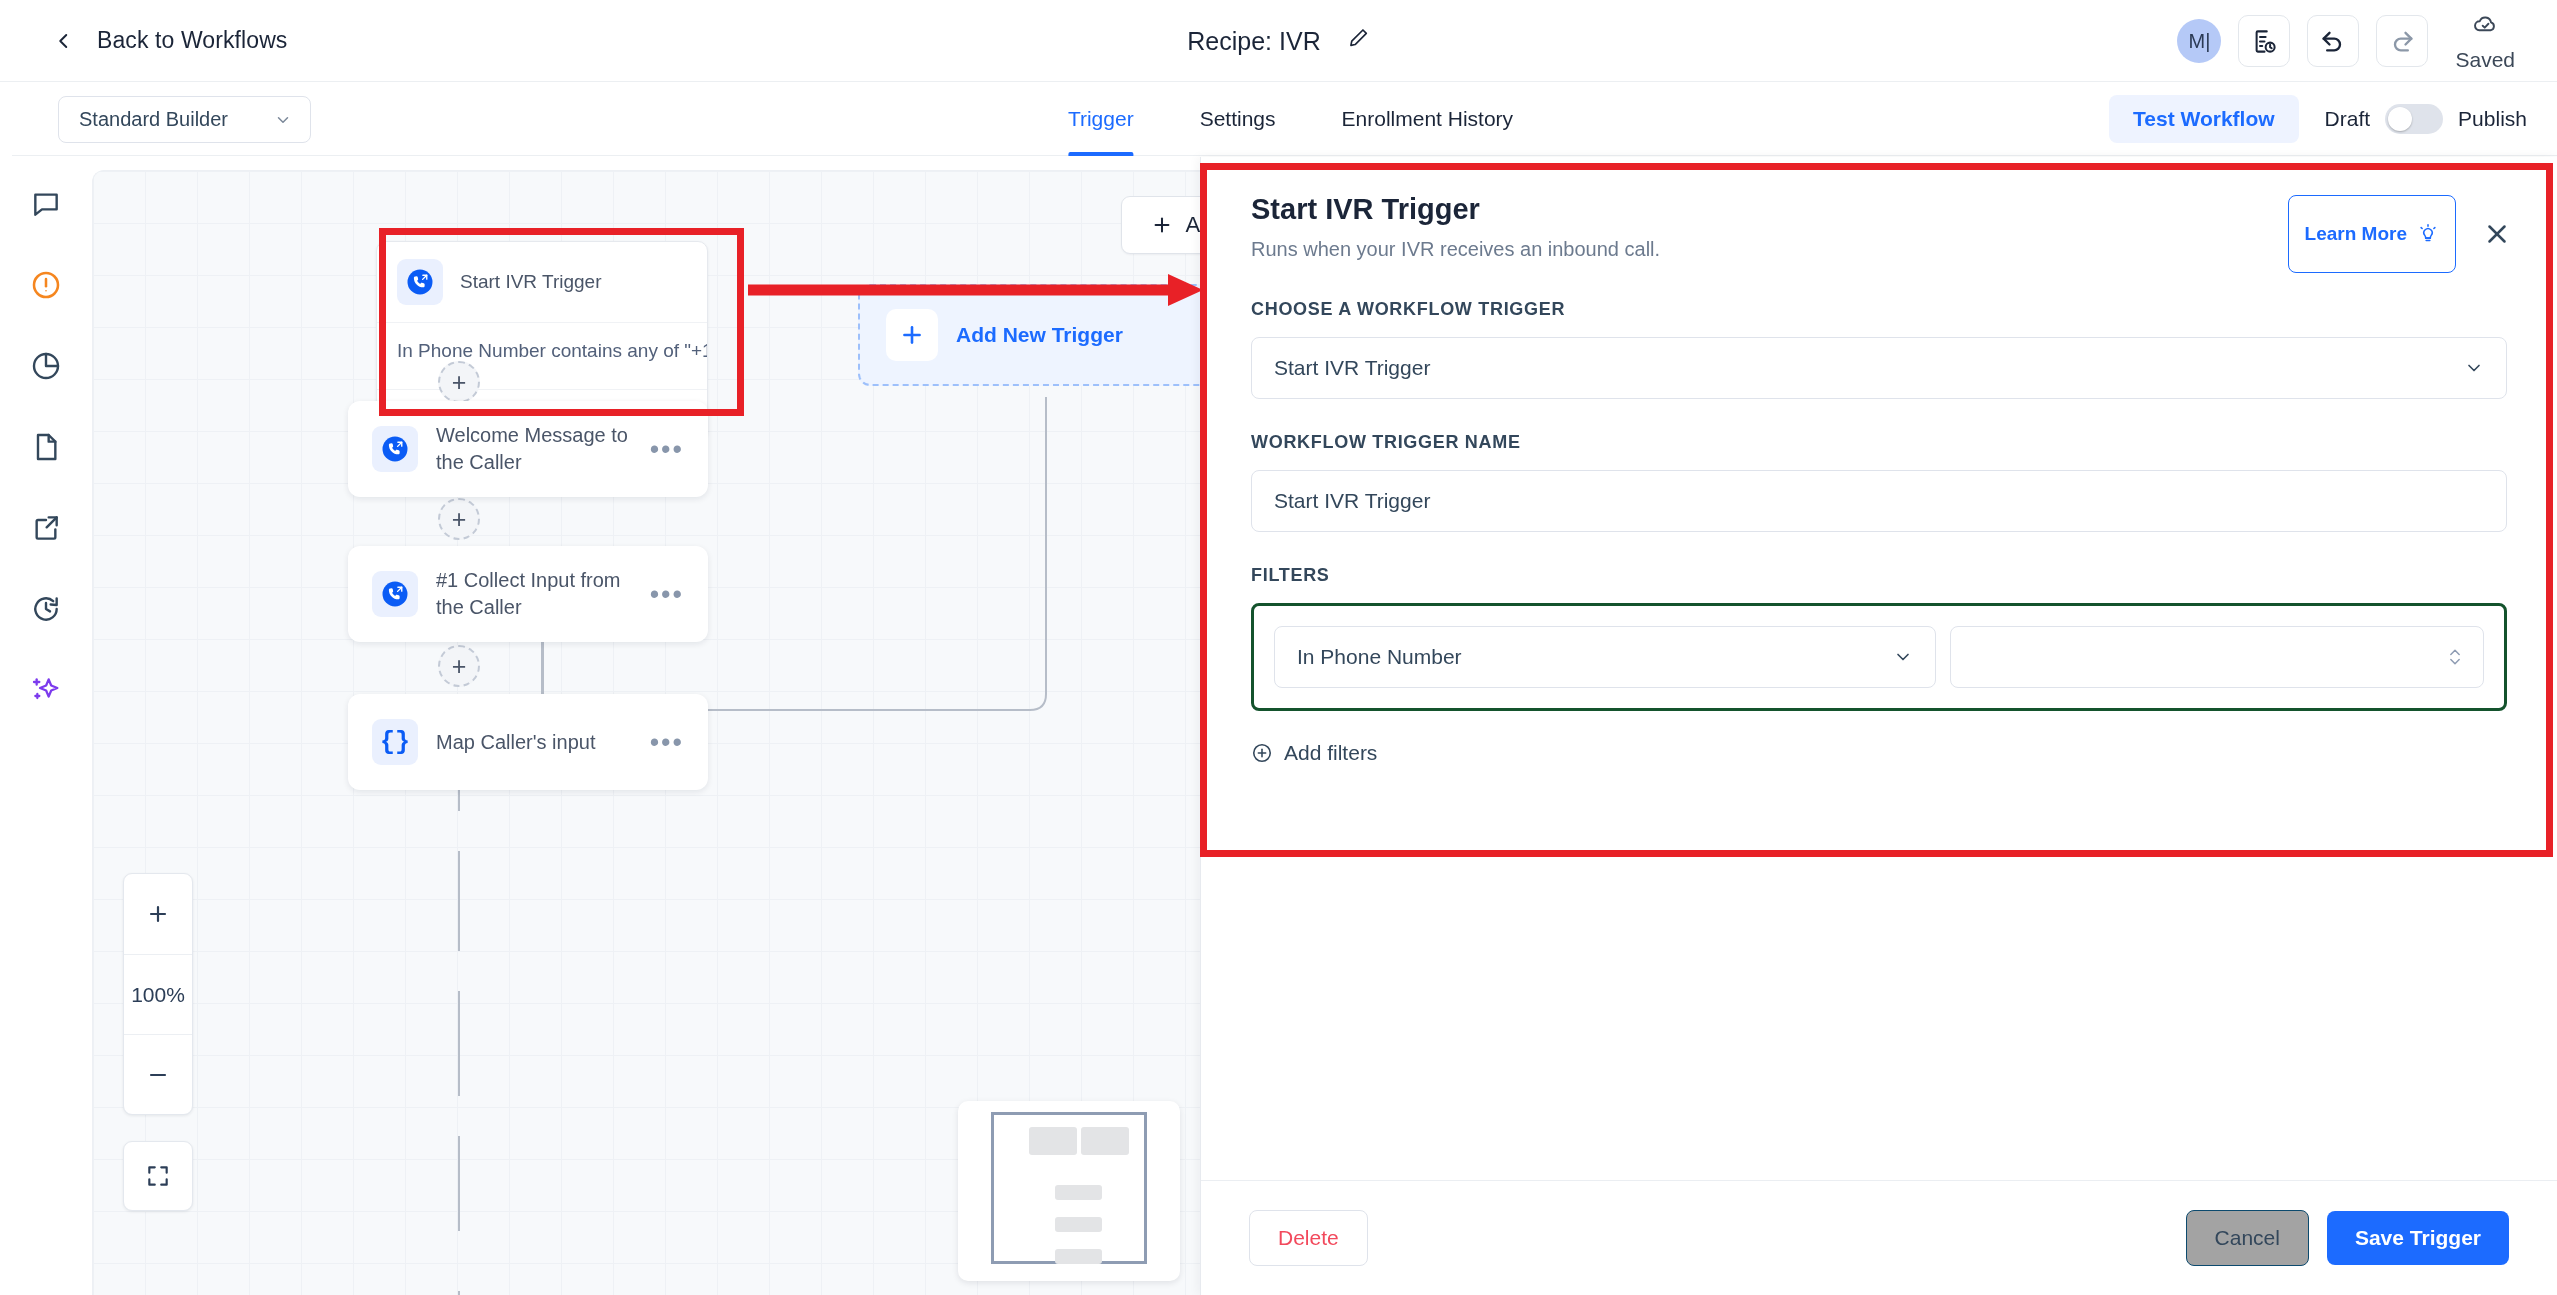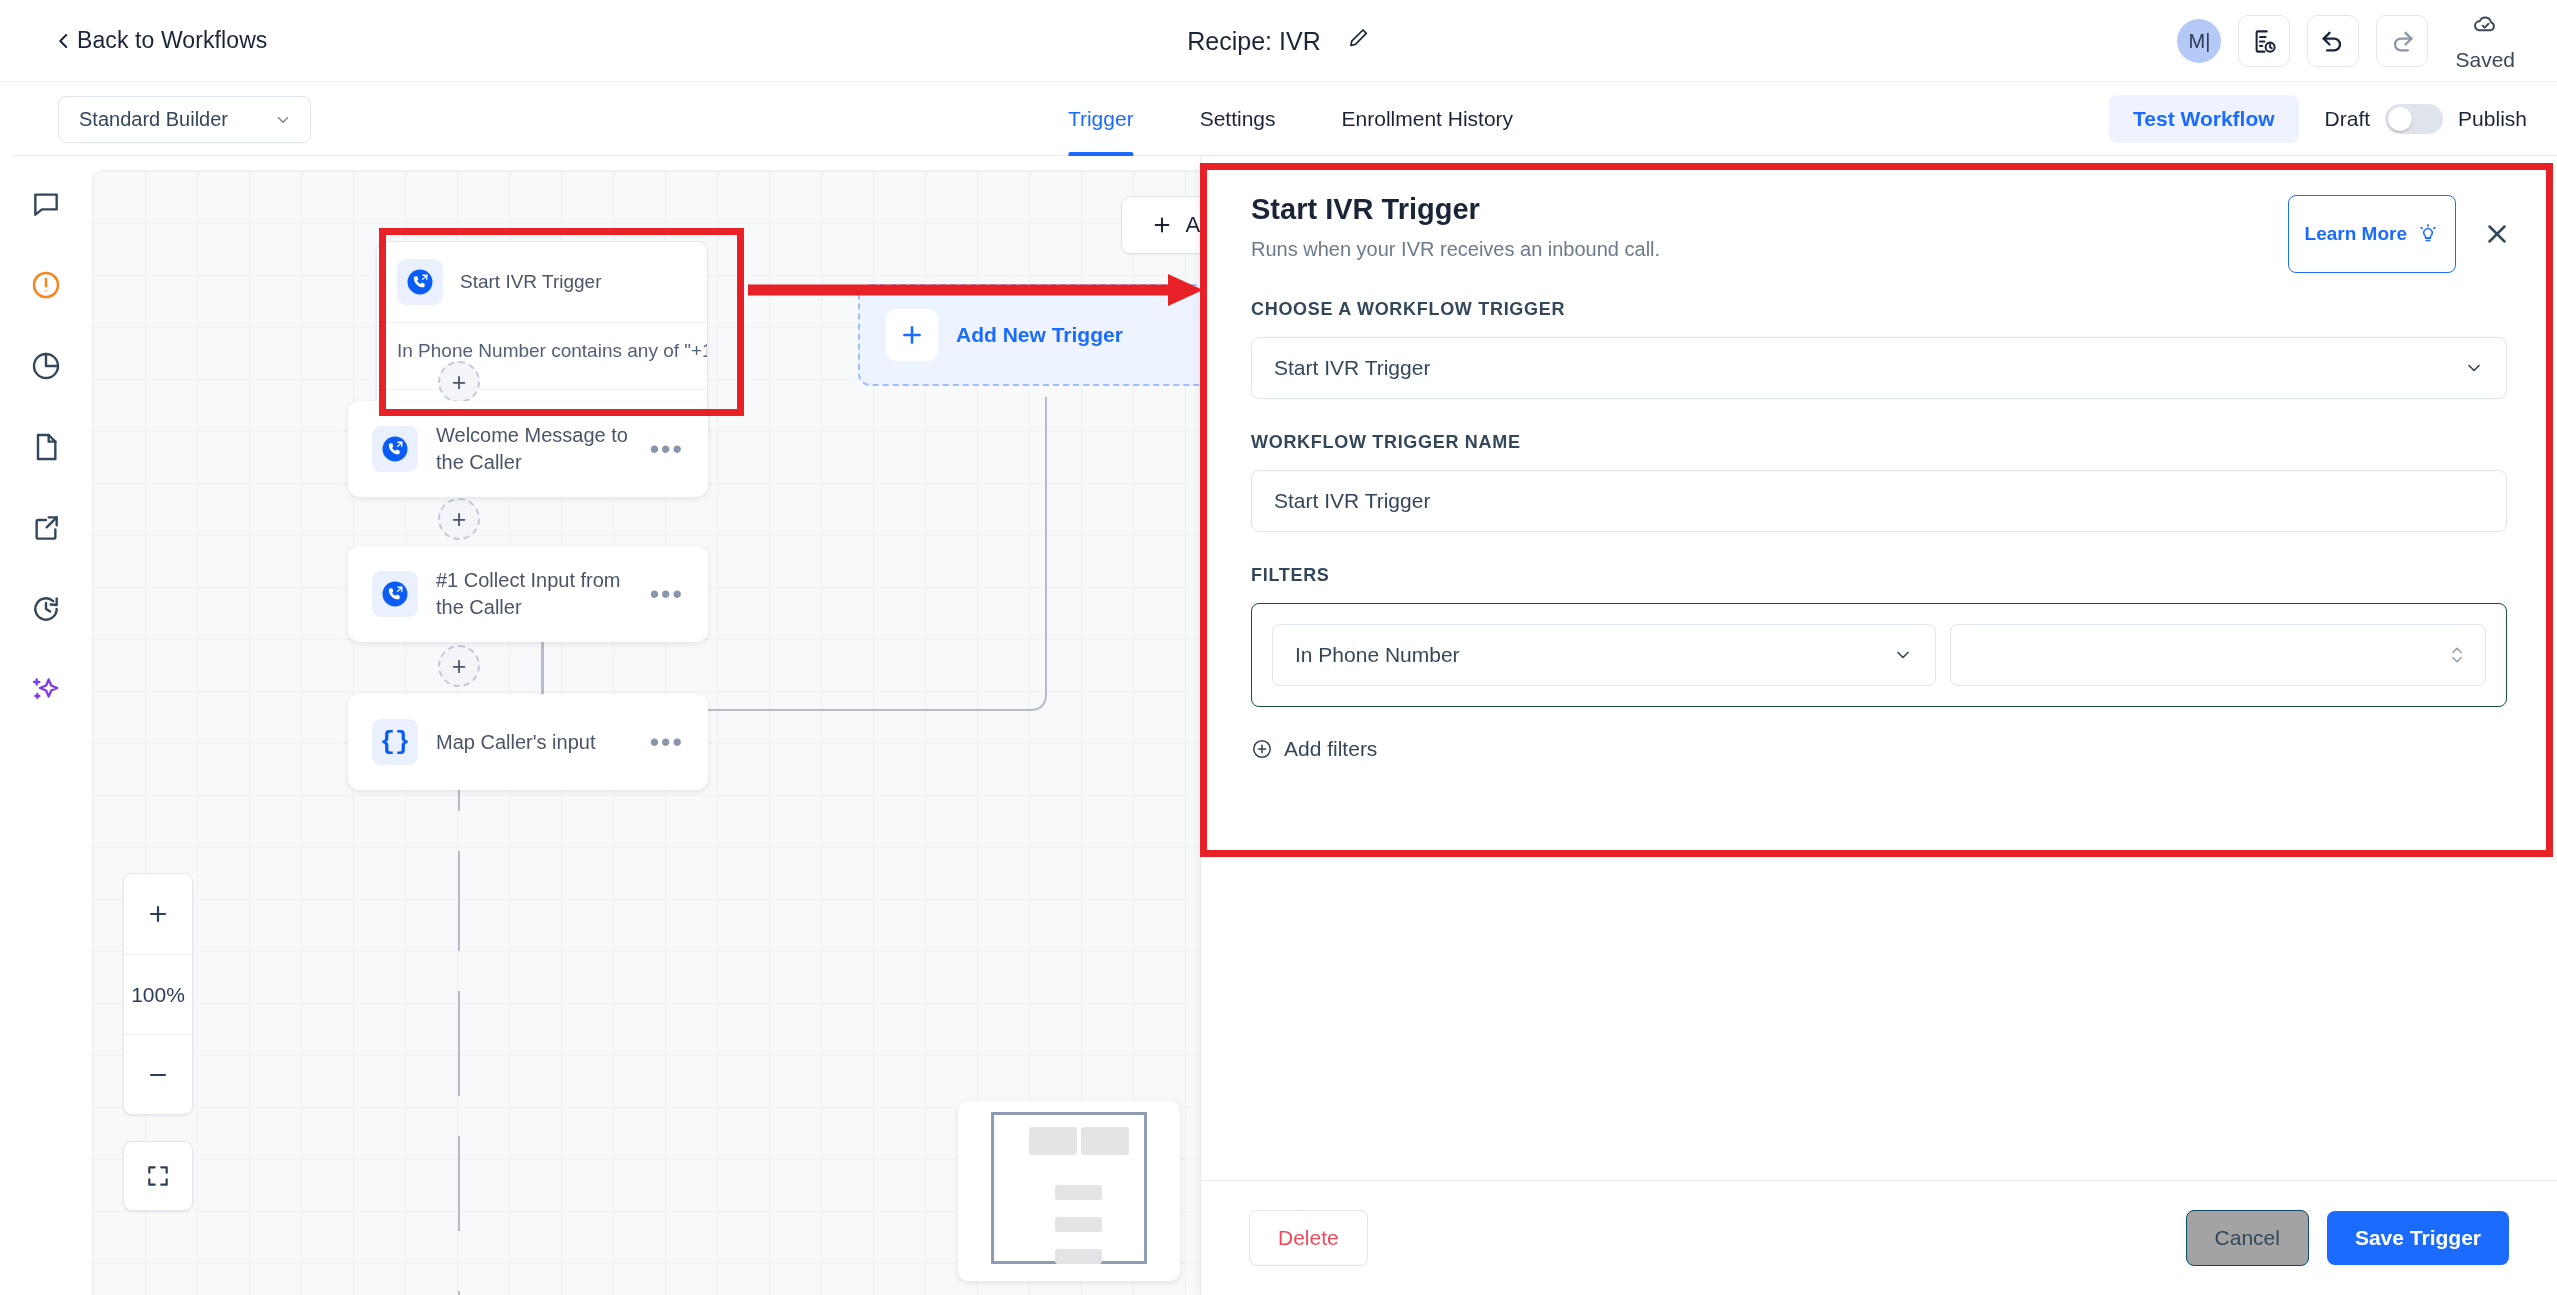--- a/index.html
+++ b/index.html
@@ -12,21 +12,21 @@
   }
   .app { position: relative; width: 2557px; height: 1295px; }
 
   
   .topbar {
     position: absolute; left: 0; top: 0; width: 2557px; height: 82px;
     background: #fff; border-bottom: 1px solid #eceff2;
     display: flex; align-items: center;
   }
   .back-link {
-    display: flex; align-items: center; gap: 4px;
+    display: flex; align-items: center; gap: 24px;
     margin-left: 55px; cursor: pointer;
   }
   .back-chevron { width: 18px; height: 18px; display: block; }
   .back-label { font-size: 23px; color: #1b2538; font-weight: 400; letter-spacing: .1px; }
 
   .recipe-title-wrap {
     position: absolute; left: 50%; top: 50%; transform: translate(-50%, -50%);
     display: flex; align-items: flex-start; gap: 27px;
   }
   .recipe-title { font-size: 25px; color: #1b2538; font-weight: 400; }
@@ -237,21 +237,21 @@
   }
   .select-box, .text-box {
     width: 100%; height: 62px; border: 1px solid #dfe3eb; border-radius: 8px;
     background: #fff; display: flex; align-items: center; padding: 0 22px;
     font-size: 21px; color: #33475b;
   }
   .select-box { justify-content: space-between; cursor: pointer; }
   .field-group { margin-bottom: 33px; }
 
   .filters-box {
-    border: 1px solid #14532d; border-radius: 8px; padding: 20px;
+    border: 3px solid #14532d; border-radius: 8px; padding: 20px;
     display: flex; gap: 14px;
   }
   .filters-box .select-box { width: 688px; }
   .filters-box .num-box {
     width: 555px; height: 62px; border: 1px solid #dfe3eb; border-radius: 8px;
     background: #fff; display: flex; align-items: center; justify-content: flex-end;
     padding: 0 18px; cursor: text;
   }
   .add-filters {
     margin-top: 30px; display: flex; align-items: center; gap: 11px;

